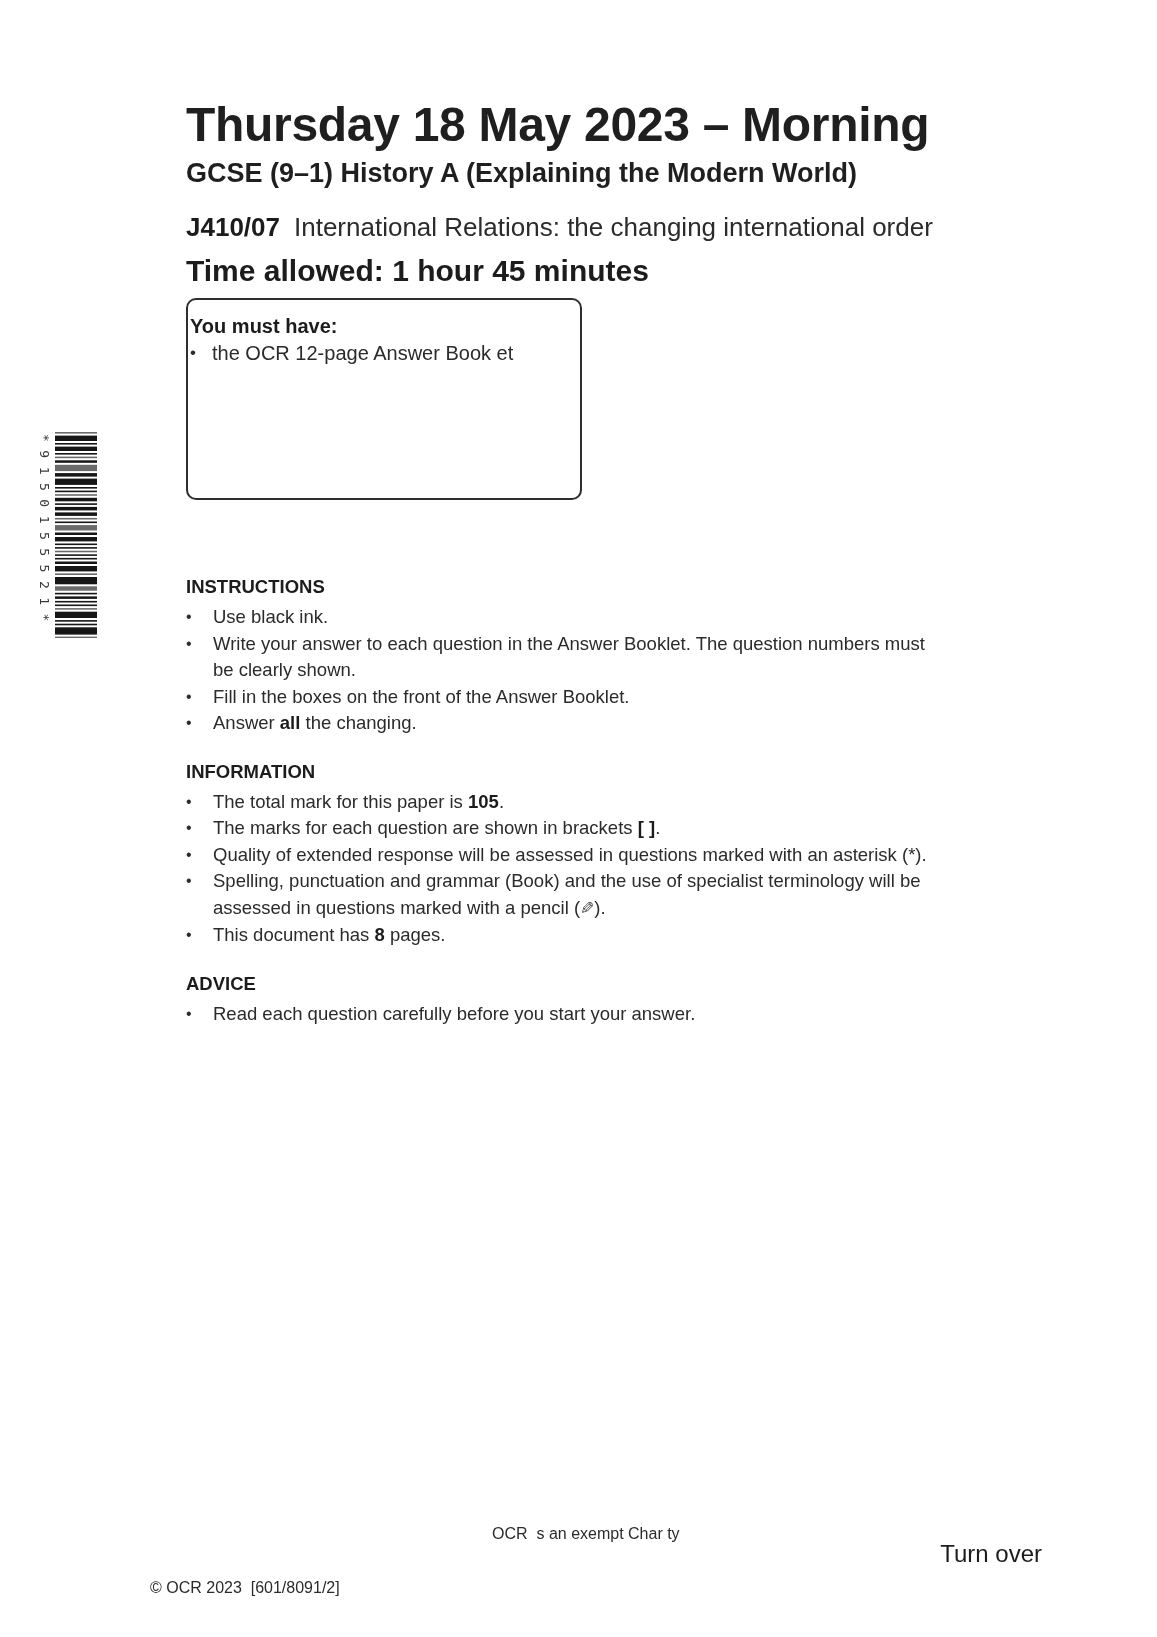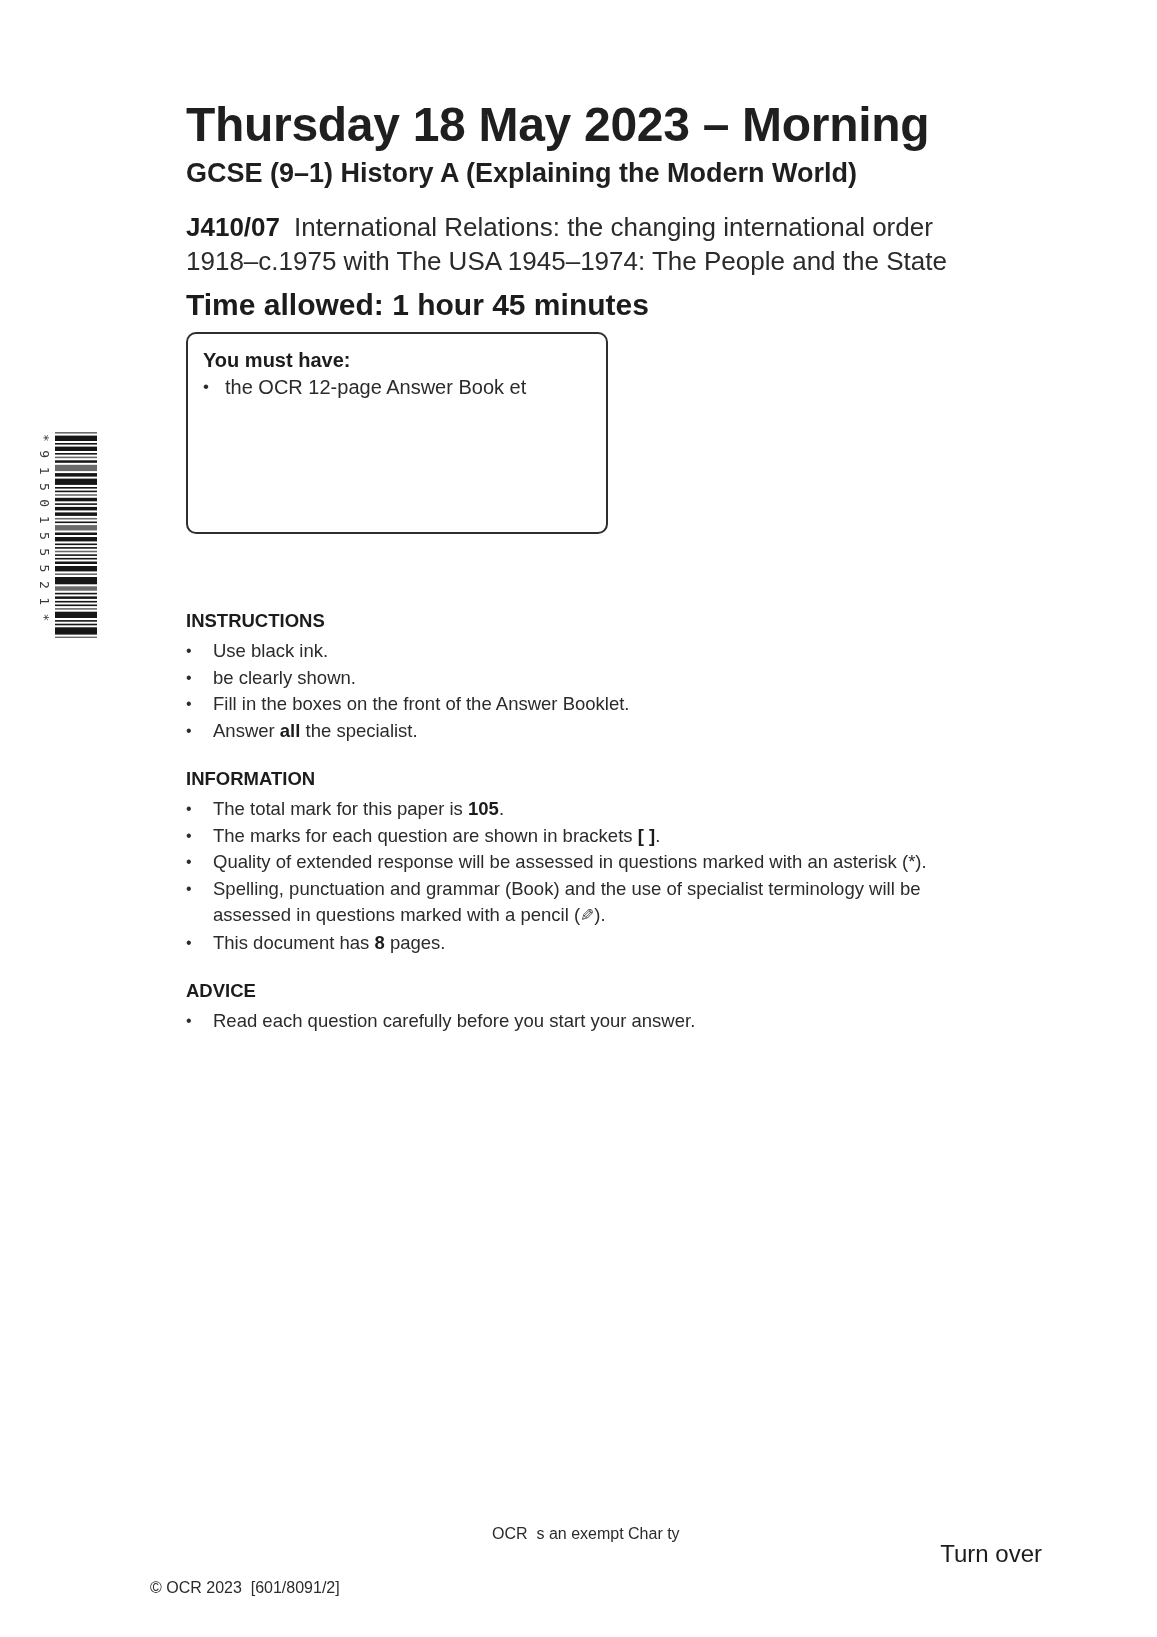--- a/index.html
+++ b/index.html
@@ -23,21 +23,21 @@
   h1.title{font-size:48px;line-height:42px;margin:26px 0 0;font-weight:700;color:#1f1f1f;letter-spacing:-.3px}
   h2.subtitle{font-size:27px;line-height:30px;margin:12px 0 0;font-weight:700;color:#1f1f1f}
   .paper-title{font-size:26px;line-height:34px;margin:22px 0 0;color:#2b2b2b;font-weight:400}
   .paper-code{font-weight:700;color:#1c1c1c}
   .code-gap{display:inline-block;width:14px}
   .time{font-size:30px;line-height:27px;margin:13px 0 0;font-weight:700;color:#1c1c1c}
 
   
   .must-box{
     margin-top:14px;width:388px;height:172px;
-    border:2px solid #2e2e2e;border-radius:10px;padding:13px 15px;
+    border:2px solid #2e2e2e;border-radius:10px;padding:13px 2px;
   }
   .must-heading{font-size:20px;line-height:26px;font-weight:700;color:#1c1c1c}
   .must-item{font-size:20px;line-height:28px;display:flex;color:#2b2b2b}
   .must-item .marker{width:22px;flex:none;font-size:17px}
 
   
   .barcode{position:absolute;left:0;top:432px;width:110px;height:206px}
   .barcode-value{
     position:absolute;left:52px;top:2px;width:206px;
     transform:rotate(90deg);transform-origin:0 0;
@@ -115,21 +115,20 @@
 </div>
 
 <div class="content">
 
 
   <h1 class="title">Thursday 18 May 2023 – Morning</h1>
   <h2 class="subtitle">GCSE (9–1) History A (Explaining the Modern World)</h2>
 
   <p class="paper-title">
     <span class="paper-code">J410/07</span><span class="code-gap"></span><span>International Relations: the changing international order</span><br>
-    <span>1918–c.1975 with The USA 1945–1974: The People and the State</span>
   </p>
 
   <div class="time">Time allowed: 1 hour 45 minutes</div>
 
   <div class="must-box">
     <div class="must-heading">You must have:</div>
     <div id="must-items">
         <div class="must-item">
           <span class="marker">•</span>
           <span>the OCR 12-page Answer Book et</span>
@@ -143,33 +142,34 @@
         <ul class="blist">
           <li class="bullet">
             <span class="marker">•</span>
             <div class="btext">
               <div class="line"><span>Use black ink.</span></div>
             </div>
           </li>
           <li class="bullet">
             <span class="marker">•</span>
             <div class="btext">
+              <div class="line"><span>Write your answer to each question in the Answer Booklet. The question numbers must</span></div>
               <div class="line"><span>be clearly shown.</span></div>
             </div>
           </li>
           <li class="bullet">
             <span class="marker">•</span>
             <div class="btext">
               <div class="line"><span>Fill in the boxes on the front of the Answer Booklet.</span></div>
             </div>
           </li>
           <li class="bullet">
             <span class="marker">•</span>
             <div class="btext">
-              <div class="line"><span>Answer </span><span class="b">all</span><span> the specialist.</span></div>
+              <div class="line"><span>Answer </span><span class="b">all</span><span> the changing.</span></div>
             </div>
           </li>
         </ul>
       </section>
       <section>
         <h2 class="shead">INFORMATION</h2>
         <ul class="blist">
           <li class="bullet">
             <span class="marker">•</span>
             <div class="btext">

